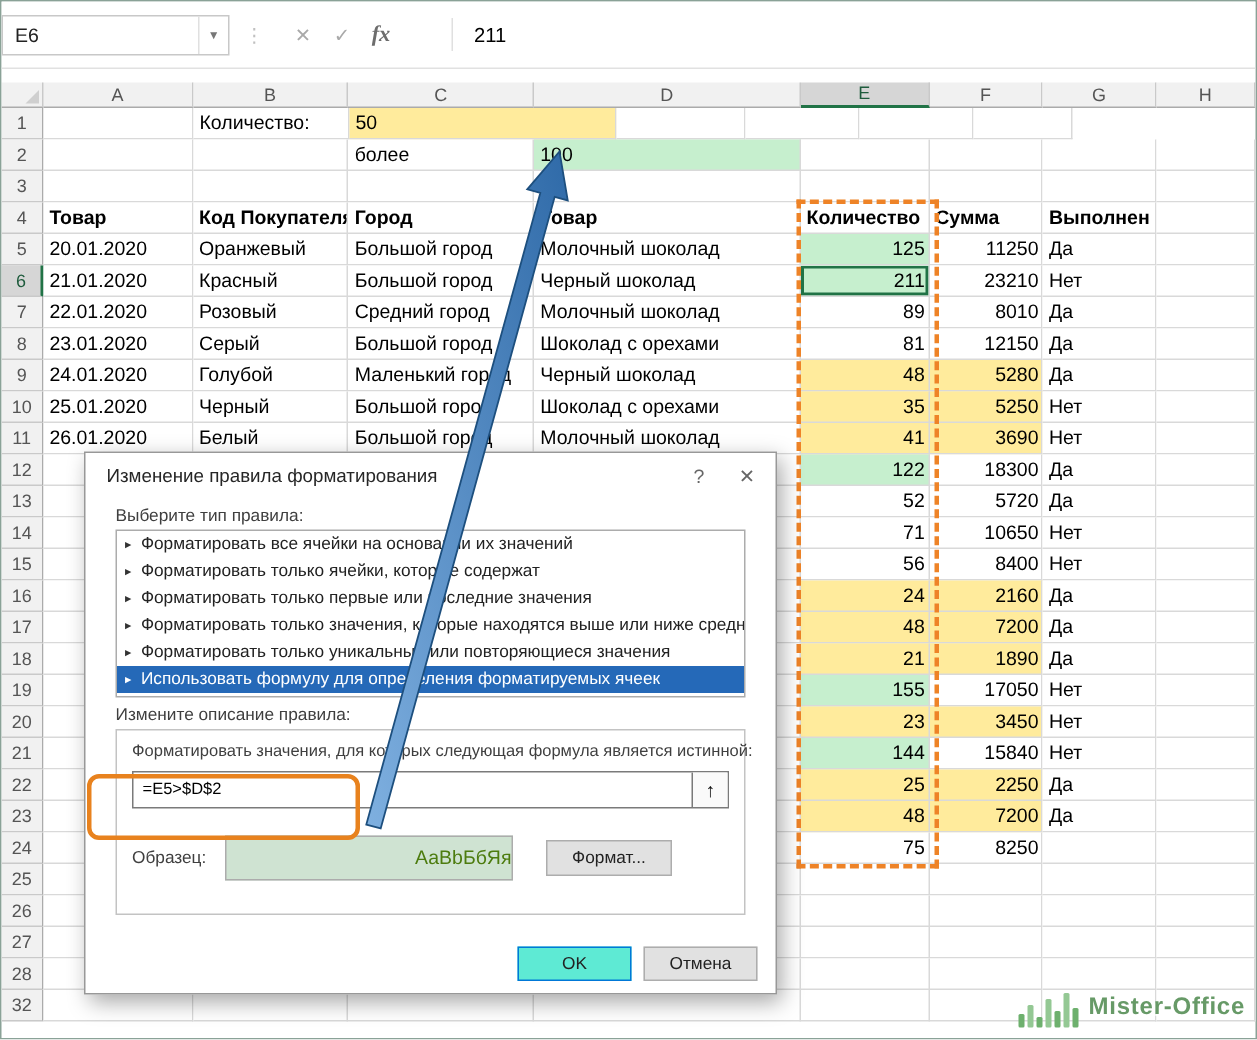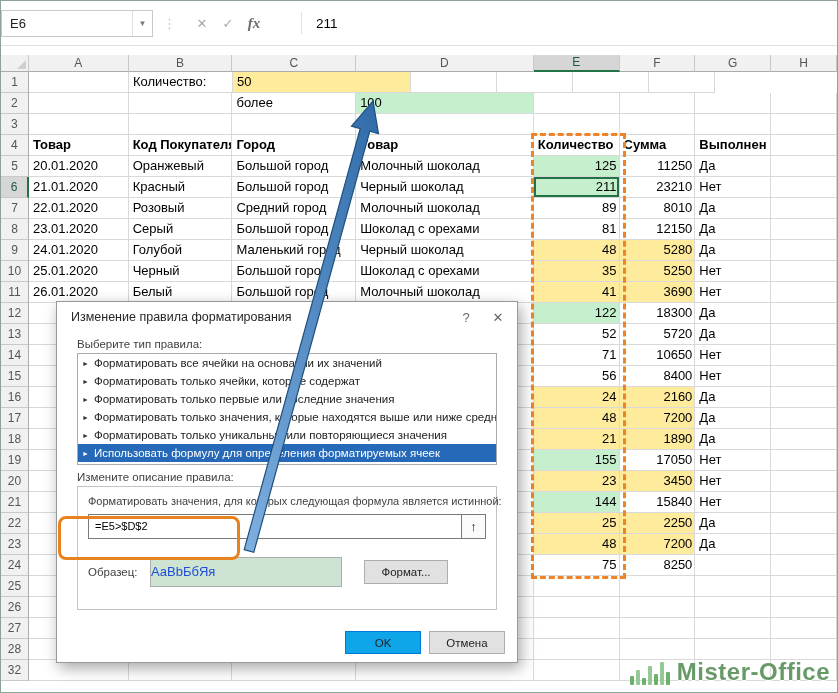--- a/index.html
+++ b/index.html
@@ -129,50 +129,50 @@
   .dlg-collapse {
     width: 24px; border: none; border-left: 1px solid #7a7a7a; background: #fafafa;
     font-size: 13px; color: #111; line-height: 22px; font-weight: bold;
     font-family: "Liberation Sans", sans-serif;
   }
   .dlg-sample-row { display: flex; align-items: center; margin-top: 18px; }
   .dlg-sample-label { width: 62px; }
   .dlg-sample-box {
     width: 192px; height: 30px; border: 1px solid #acacac;
     background: var(--c-sample_green, #cfe3d2);
-    text-align: left; line-height: 28px; font-size: 13px; color: #1d4ed8;
+    text-align: right; line-height: 28px; font-size: 13px; color: #4d7c0f;
   }
   .dlg-format-btn {
     margin-left: 22px; width: 84px; height: 24px;
     background: #e1e1e1; border: 1px solid #adadad; font-size: 11.5px; color: #222;
     font-family: "Liberation Sans", sans-serif;
   }
   .dlg-buttons { position: absolute; right: 12px; bottom: 8px; display: flex; gap: 8px; }
   .dlg-btn {
     width: 76px; height: 23px; background: #e1e1e1; border: 1px solid #adadad;
     font-size: 11.5px; color: #222; font-family: "Liberation Sans", sans-serif;
   }
-  .dlg-btn.default { border: 1px solid #0078d7; background: #0ea5e9; }
+  .dlg-btn.default { border: 1px solid #0078d7; background: #5eead4; }
   .formula-highlight {
     position: absolute; left: 1px; top: 214px; width: 182px; height: 44px;
     border: 3px solid var(--c-highlight_orange, #e8821e); border-radius: 8px;
     z-index: 11; pointer-events: none;
   }
 
   
   .arrow-svg { position: absolute; left: 0; top: 0; z-index: 20; pointer-events: none; }
   .logo {
     position: absolute; right: 7px; bottom: 7px; z-index: 30;
     display: flex; align-items: flex-end;
   }
   .logo-bars { display: flex; align-items: flex-end; gap: 2px; margin-right: 7px; }
   .logo-bars span { width: 4px; background: #6db06d; display: block; border-radius: 1px; }
   .logo-bars span:nth-child(2n) { background: #94c894; }
   .logo-text {
-    font-size: 24px; font-weight: bold; color: var(--c-logo_green, #679a67);
+    font-size: 16px; font-weight: bold; color: var(--c-logo_green, #679a67);
     text-shadow: 0 1px 0 #fff; letter-spacing: .5px; line-height: 26px;
   }
 </style>
 </head>
 <body>
 
 <div class="screen">
 
   <div class="fbar">
     <div class="name-box">

